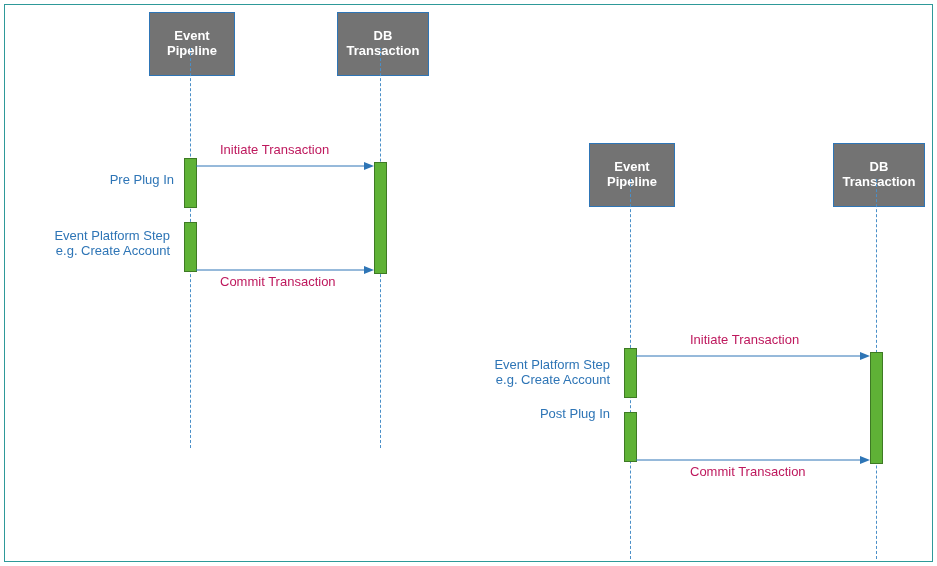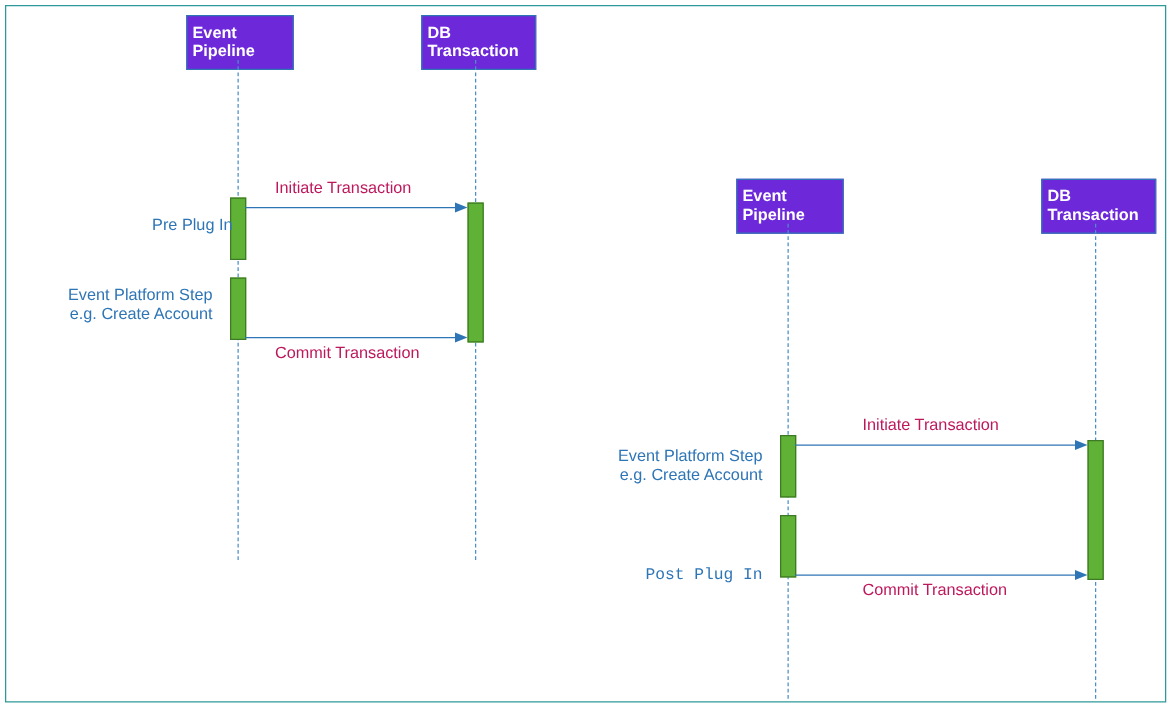--- a/index.html
+++ b/index.html
@@ -10,24 +10,25 @@
     font-size:13px;
     color:#2e75b6;
     position:relative;
   }
   .frame{
     position:absolute;left:4px;top:4px;right:4px;bottom:4px;
     border:1px solid #2e9999;
   }
   .lane-header{
     position:absolute;
-    background:#6d28d9;
+    background:#737373;
     color:#fff;
+    text-align:center;
     border:1px solid #2e75b6;
-    padding:6px 4px;
+    padding:16px 4px;
     font-weight:600;
     line-height:1.15;
   }
   .lifeline{
     position:absolute;
     border-left:1px dashed #4a8fc8;
     width:0;
   }
   .activation{
     position:absolute;
@@ -58,21 +59,21 @@
 <div class="lane-header" style="left:337px;top:12px;width:82px;">DB<br>Transaction</div>
 
 <div class="lifeline" style="left:190px;top:48px;height:400px;"></div>
 <div class="lifeline" style="left:380px;top:48px;height:400px;"></div>
 
 <div class="activation" style="left:184px;top:158px;width:11px;height:48px;"></div>
 <div class="activation" style="left:184px;top:222px;width:11px;height:48px;"></div>
 
 <div class="activation" style="left:374px;top:162px;width:11px;height:110px;"></div>
 
-<div class="label" style="left:36px;top:172px;width:150px;">Pre Plug In</div>
+<div class="label" style="left:24px;top:172px;width:150px;">Pre Plug In</div>
 <div class="label" style="left:20px;top:228px;width:150px;text-align:right;">
   <span>Event Platform Step</span><br>
   <span>e.g. Create Account</span>
 </div>
 
 <div class="msg" style="left:220px;top:142px;">Initiate Transaction</div>
 <svg class="arrow" style="left:196px;top:162px;width:178px;height:10px;">
   <line x1="0" y1="4" x2="170" y2="4"></line>
   <polygon points="178,4 168,0 168,8"></polygon>
 </svg>
@@ -91,21 +92,21 @@
 
 <div class="activation" style="left:624px;top:348px;width:11px;height:48px;"></div>
 <div class="activation" style="left:624px;top:412px;width:11px;height:48px;"></div>
 
 <div class="activation" style="left:870px;top:352px;width:11px;height:110px;"></div>
 
 <div class="label" style="left:460px;top:357px;width:150px;text-align:right;">
   <span>Event Platform Step</span><br>
   <span>e.g. Create Account</span>
 </div>
-<div class="label" style="left:460px;top:452px;width:150px;font-family:Liberation Mono, monospace;">Post Plug In</div>
+<div class="label" style="left:460px;top:406px;width:150px;">Post Plug In</div>
 
 <div class="msg" style="left:690px;top:332px;">Initiate Transaction</div>
 <svg class="arrow" style="left:636px;top:352px;width:234px;height:10px;">
   <line x1="0" y1="4" x2="226" y2="4"></line>
   <polygon points="234,4 224,0 224,8"></polygon>
 </svg>
 
 <div class="msg" style="left:690px;top:464px;">Commit Transaction</div>
 <svg class="arrow" style="left:636px;top:456px;width:234px;height:10px;">
   <line x1="0" y1="4" x2="226" y2="4"></line>

